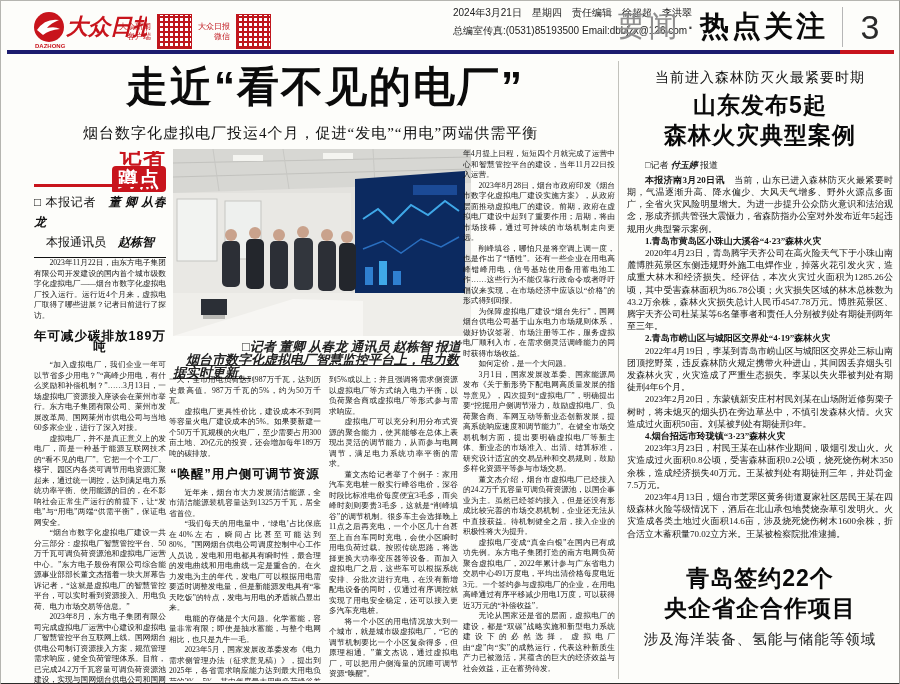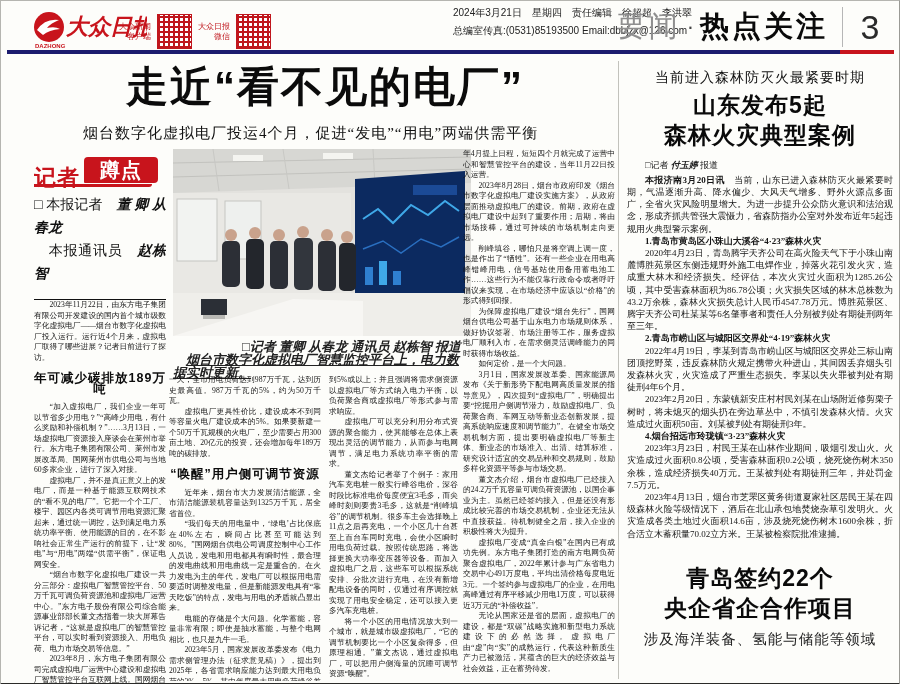--- a/index.html
+++ b/index.html
@@ -24,27 +24,27 @@
   .hdr-rule{position:absolute;left:6px;right:5px;top:49px;height:4px;display:flex;}
   .hdr-rule .navy{flex:1;background:#1c1c6e;}
   .hdr-rule .red{width:54px;background:#c8141c;}
   
   .headline{position:absolute;left:38px;top:58px;width:572px;text-align:center;
             font-family:"Liberation Sans",sans-serif;font-weight:bold;font-size:42px;
             letter-spacing:2px;color:#0b0b0b;white-space:nowrap;}
   .subtitle{position:absolute;left:82px;top:123px;width:540px;font-size:15px;color:#111;
             font-family:"Liberation Serif",serif;letter-spacing:1px;white-space:nowrap;}
   .vdivider{position:absolute;left:617px;top:60px;bottom:4px;width:1px;background:#c2c2bc;}
-  .badge{display:flex;align-items:flex-end;gap:4px;margin-bottom:7px;position:relative;height:32px;}
+  .badge{display:flex;align-items:flex-end;gap:4px;margin-bottom:7px;position:relative;height:32px;flex-direction:column;}
   .badge-t1{color:#c8141c;font-weight:bold;font-size:22px;font-family:"Liberation Sans",sans-serif;letter-spacing:1px;}
   .badge-t2{background:#c8141c;color:#fff;font-weight:bold;font-size:20px;line-height:26px;
-            padding:0 16px;border-radius:4px 4px 4px 1px;font-family:"Liberation Sans",sans-serif;letter-spacing:1px;}
+            padding:0 6px;border-radius:4px 4px 4px 1px;font-family:"Liberation Sans",sans-serif;letter-spacing:1px;}
   .badge-swoosh{position:absolute;left:0;bottom:-4px;width:118px;height:3px;background:#c8141c;border-radius:0 0 6px 0;}
-  .byline-block{margin:10px 0 0 0;font-size:14px;line-height:1.65;color:#111;
-                border-bottom:1.5px solid #111;padding-bottom:14px;}
+  .byline-block{margin:10px 0 0 0;font-size:12px;line-height:1.65;color:#111;
+                border-bottom:1.5px solid #111;padding-bottom:5px;}
   .byline-block i{font-weight:bold;}
   .col{position:absolute;font-size:7.7px;line-height:10.5px;text-align:justify;color:#161616;overflow:hidden;}
   .col p{margin:0;text-indent:2em;}
   .col p.noindent{text-indent:0;}
   .col1{left:33px;top:150px;width:132px;height:532px;}
   .col2{left:168px;top:374px;width:152px;height:306px;}
   .col3{left:328px;top:374px;width:129px;height:306px;}
   .col4{left:462px;top:148px;width:152px;height:533px;}
   .intro{margin-top:6px;}
   .sub-head{font-family:"Liberation Sans",sans-serif;font-weight:bold;font-size:12.5px;

